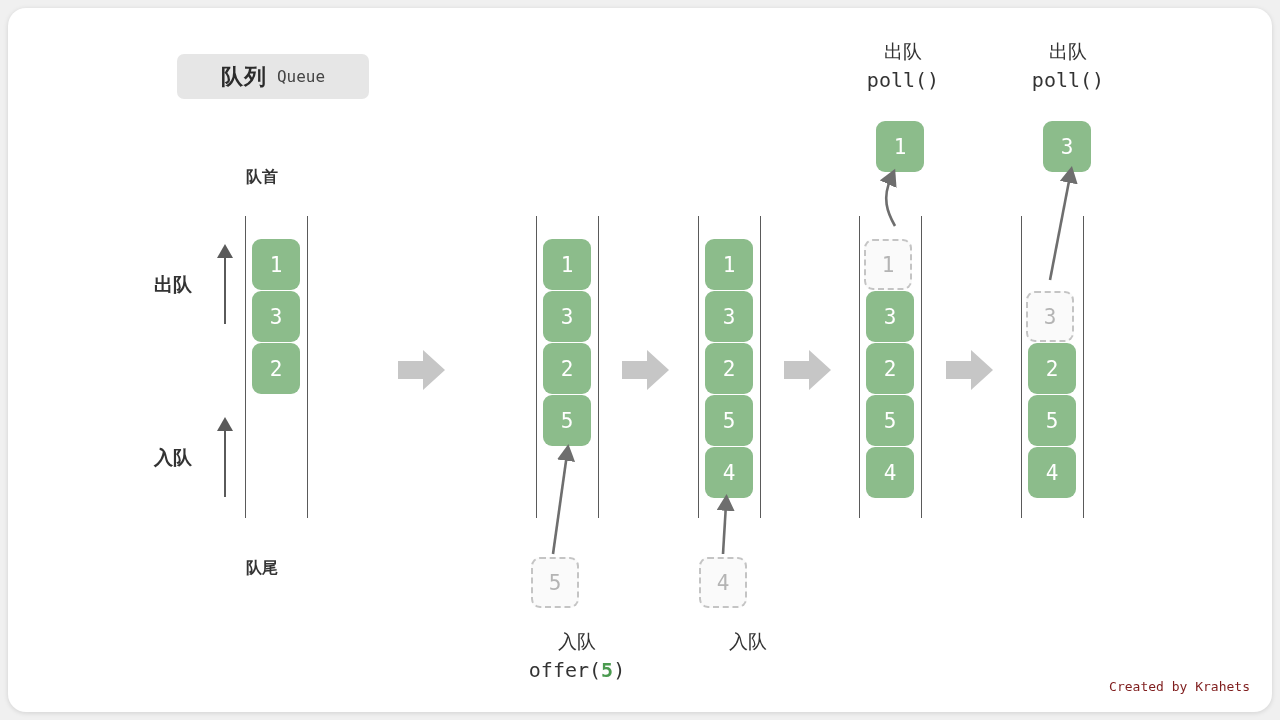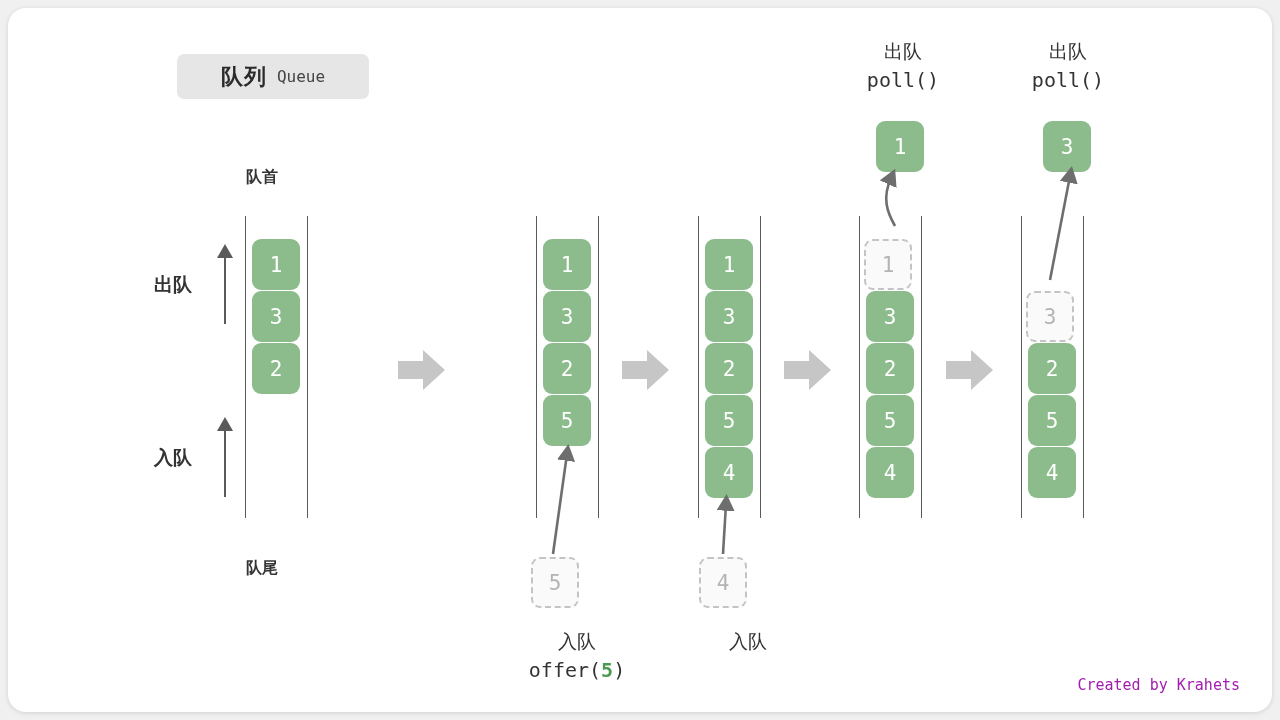--- a/index.html
+++ b/index.html
@@ -74,23 +74,23 @@
   }
   .opcap .fn{
     display:block;
     font-family:"DejaVu Sans Mono","Liberation Mono",monospace;
     font-size:20px;color:#333;
   }
   .opcap .fn .arg{color:#4a9a4f;font-weight:bold;}
 
   
   .credit{
-    right:32px;bottom:18px;
-    font-family:"DejaVu Sans Mono","Liberation Mono",monospace;
-    font-size:15px;color:#a21caf;
+    right:22px;bottom:18px;
+    font-family:"DejaVu Sans Mono","Liberation Mono",monospace;
+    font-size:13px;color:#7f1d1d;
   }
 
   svg{overflow:visible;}
 </style>
 </head>
 <body>
 
 <div class="card">
 
   <div class="abs title-badge">

